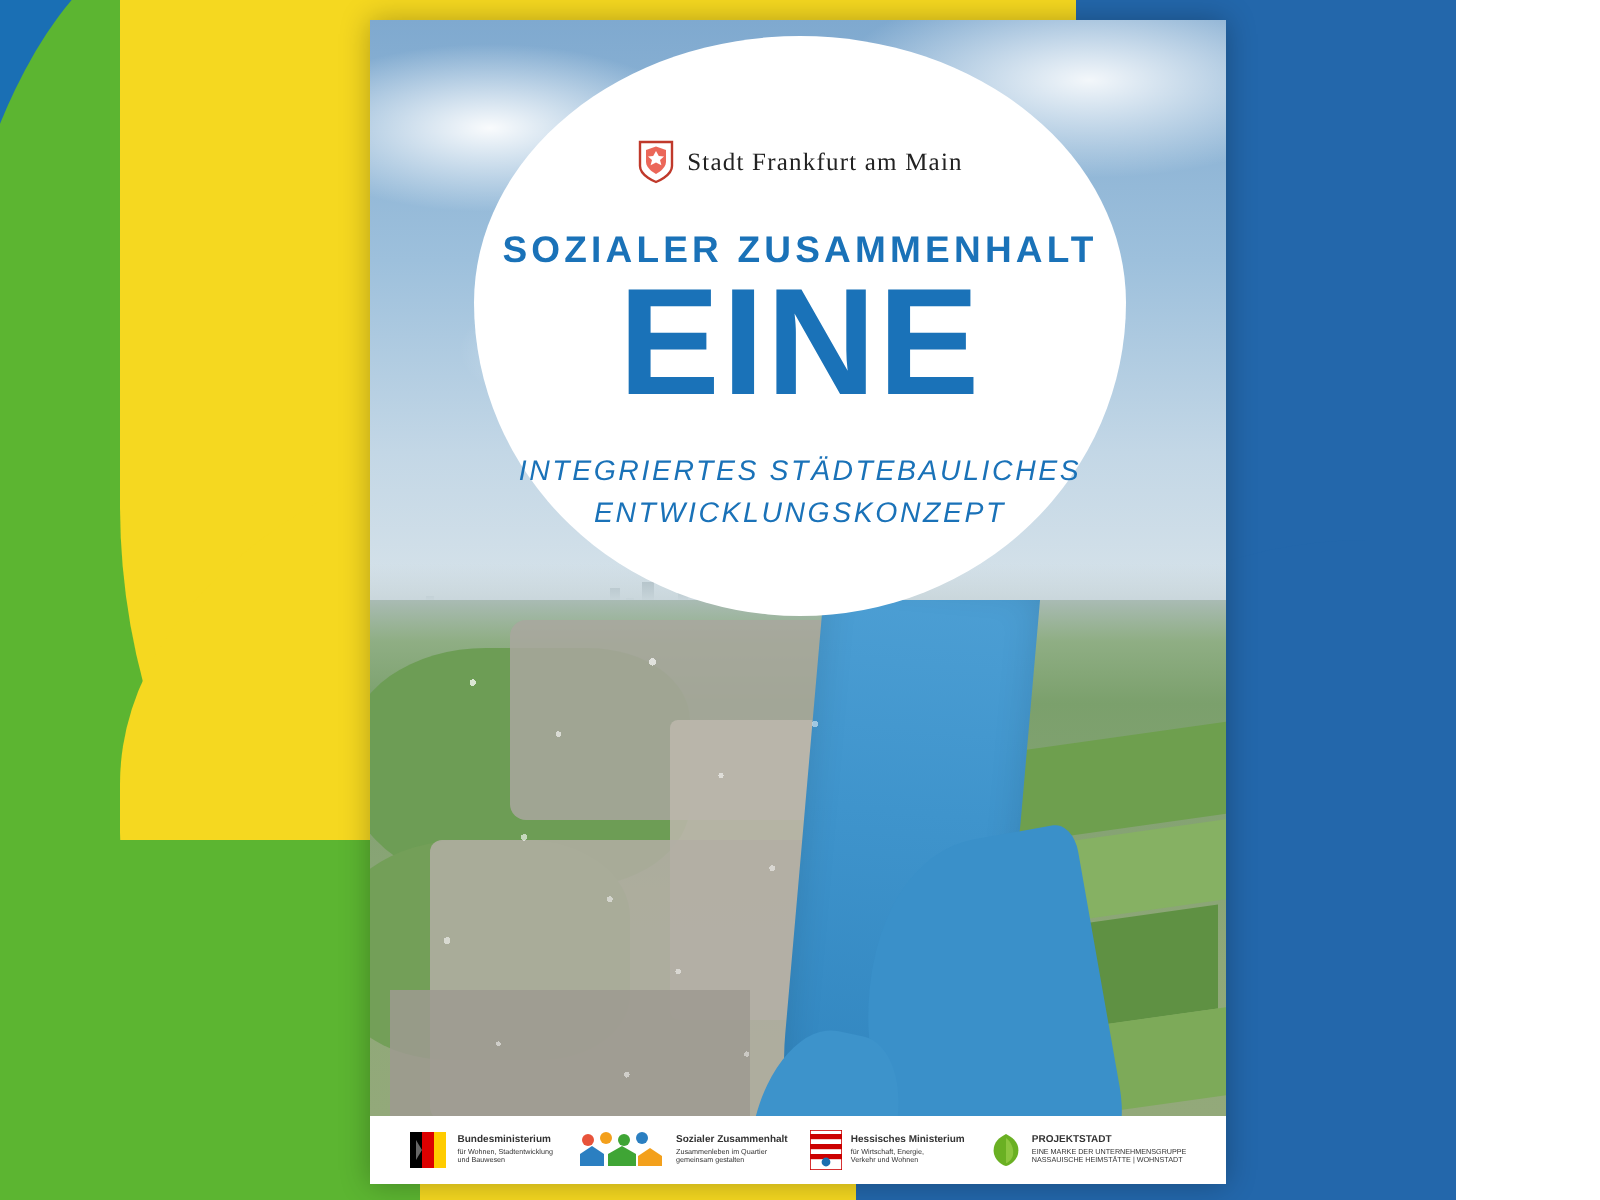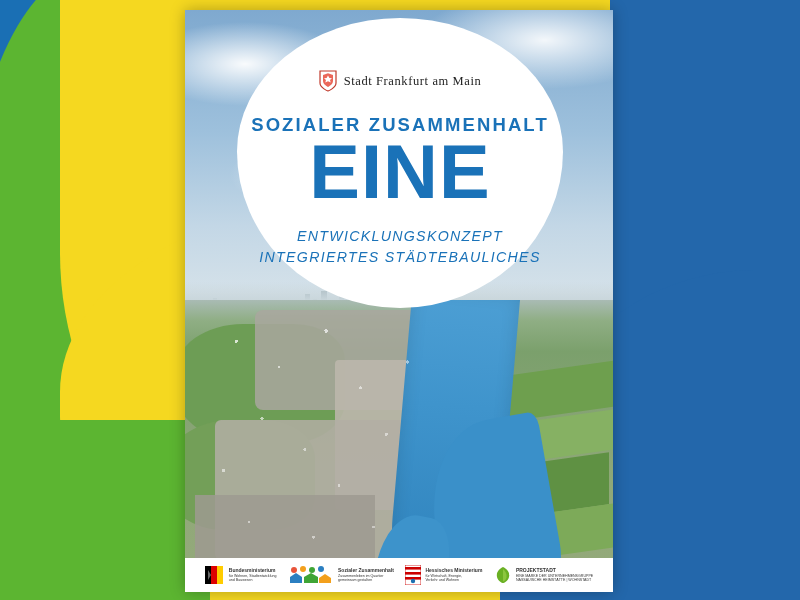--- a/index.html
+++ b/index.html
@@ -3,21 +3,21 @@
 <meta charset="utf-8">
 <style>
   * { box-sizing: border-box; margin: 0; padding: 0; }
   html, body {
     width: 800px; height: 600px;
     overflow: hidden;
     font-family: "Liberation Sans", sans-serif;
   }
   #stage {
     position: relative;
-    width: 800px; height: 600px;
+    width: 728px; height: 600px;
     background: #0f172a;
     overflow: hidden;
   }
 
   
   .bg-green-base {
     position: absolute; inset: 0;
     background: #5cb531;
   }
   .bg-blue-left {
@@ -313,22 +313,22 @@
           <path d="M1 1 H17 V13 C17 18 9 21 9 21 C9 21 1 18 1 13 Z" fill="#ffffff" stroke="#c0392b" stroke-width="1.2"></path>
           <path d="M4 5 L9 3.2 L14 5 L14 11 C14 14.5 9 17 9 17 C9 17 4 14.5 4 11 Z" fill="#e74c3c" opacity=".85"></path>
           <path d="M9 5.5 L10.4 8 L13 8.2 L11 10 L11.7 12.6 L9 11.2 L6.3 12.6 L7 10 L5 8.2 L7.6 8 Z" fill="#ffffff"></path>
         </svg>
         <span class="crest-text">Stadt Frankfurt am Main</span>
       </div>
 
       <div class="kicker">SOZIALER ZUSAMMENHALT</div>
       <div class="bigtitle">EINE</div>
       <div class="subtitle">
+        <div>INTEGRIERTES STÄDTEBAULICHES</div>
         <div>ENTWICKLUNGSKONZEPT</div>
-        <div>INTEGRIERTES STÄDTEBAULICHES</div>
       </div>
     </div>
 
     <div class="footer">
 
       <div class="logo">
         <svg class="logo-mark" width="20" height="18" viewBox="0 0 20 18">
           <rect x="0" y="0" width="6" height="18" fill="#000"></rect>
           <rect x="6" y="0" width="6" height="18" fill="#d00"></rect>
           <rect x="12" y="0" width="6" height="18" fill="#fc0"></rect>

